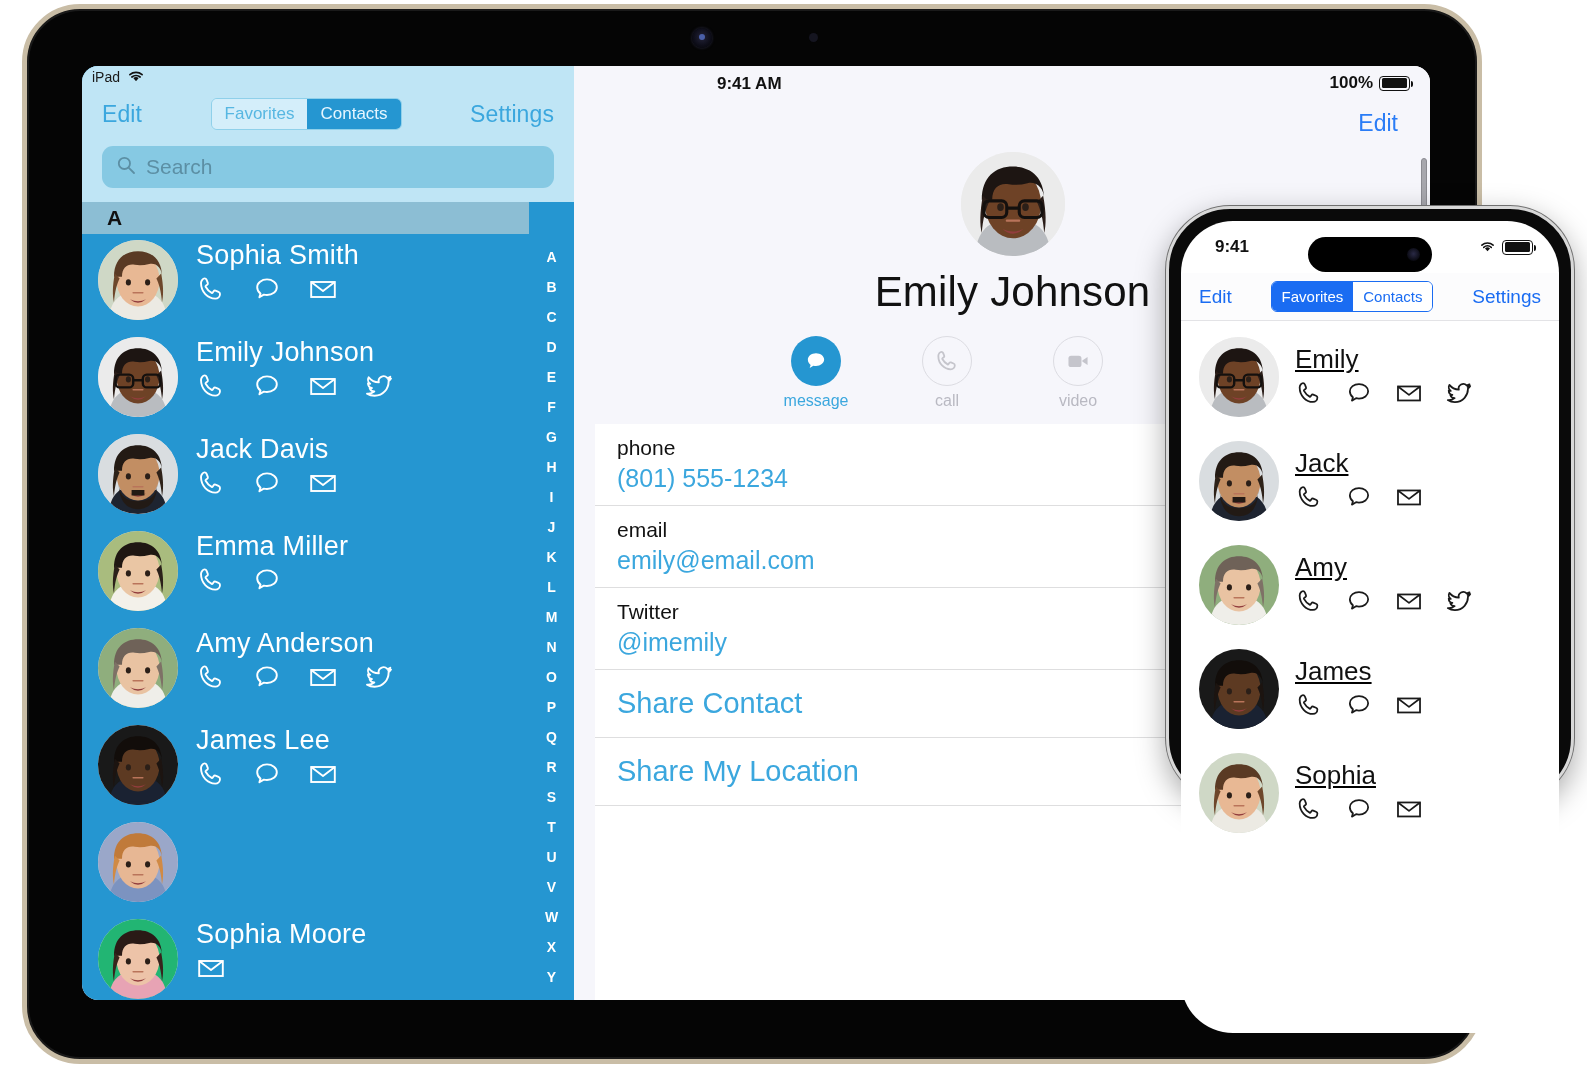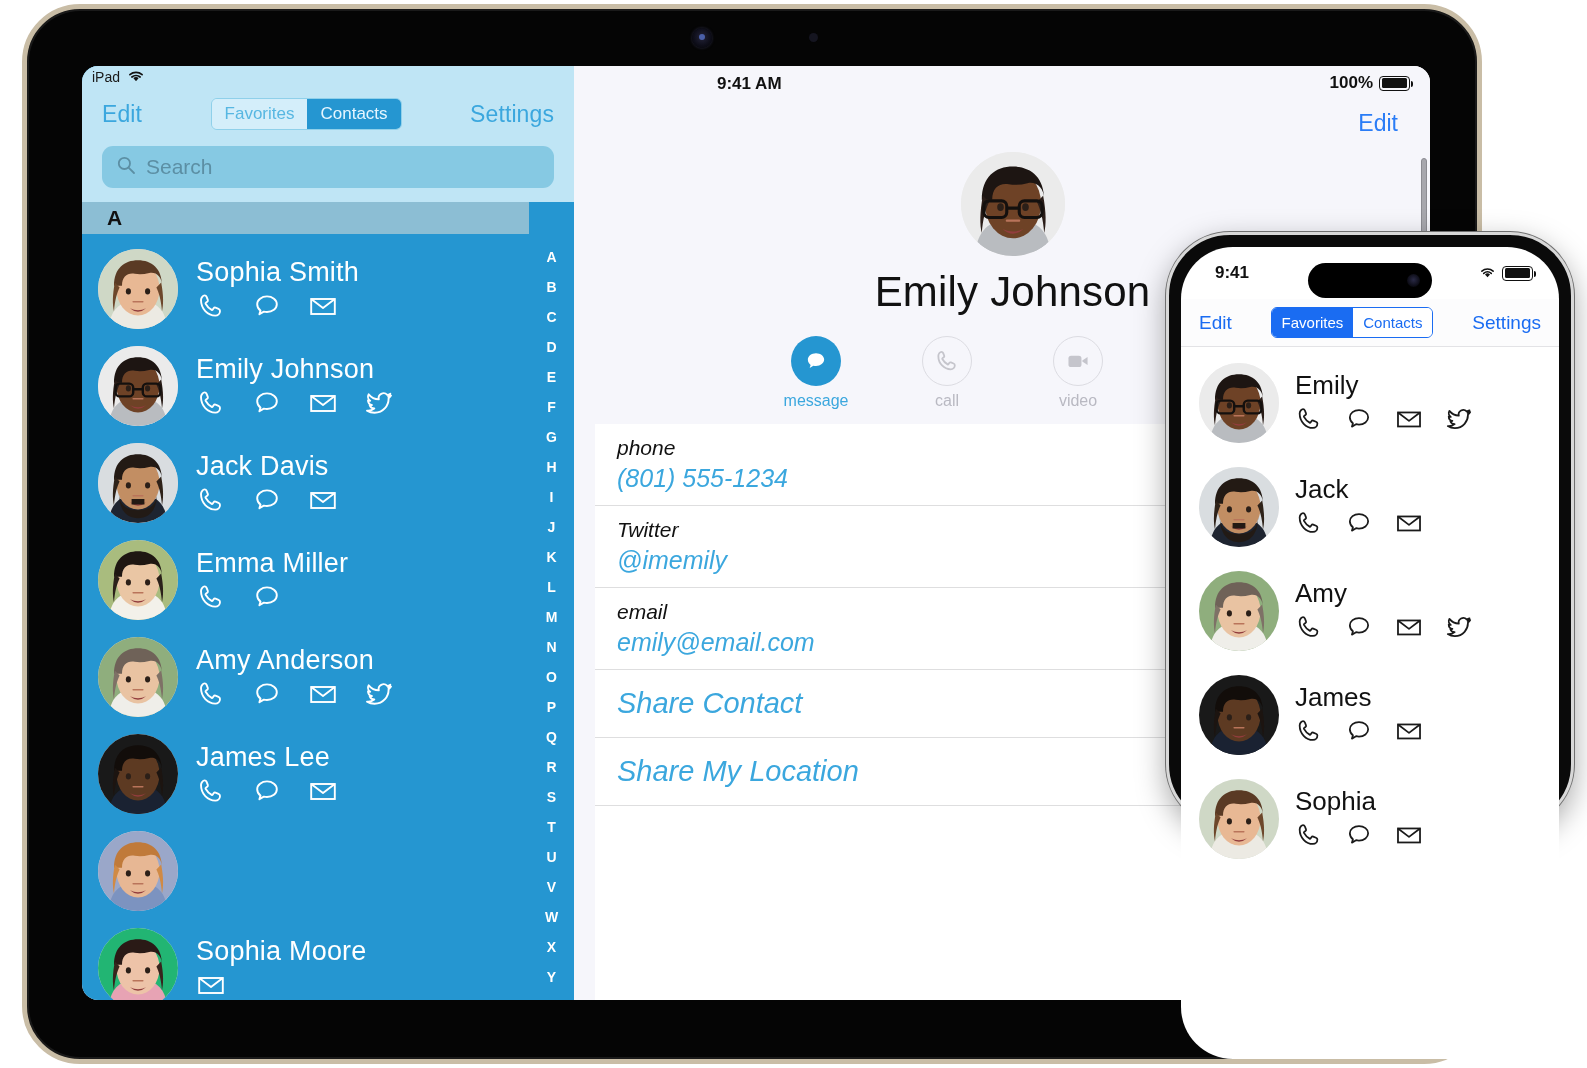--- a/index.html
+++ b/index.html
@@ -99,21 +99,21 @@
     flex: 1; background: #8cbed4;
     display: flex; align-items: center;
     padding-left: 25px;
     font-size: 21px; font-weight: bold; color: #111;
   }
   #section-header-gap { width: 45px; background: #2596d1; }
 
   #list-area { flex: 1; display: flex; overflow: hidden; }
   #contact-list { flex: 1; padding-top: 6px; }
   .contact-row {
-    display: flex; align-items: center; gap: 18px;
+    display: flex; align-items: flex-start; gap: 18px;
     height: 97px; padding-left: 16px;
   }
   .avatar {
     width: 80px; height: 80px; border-radius: 50%;
     flex: 0 0 80px; overflow: hidden; position: relative;
     background: #e8e8e8;
   }
   .avatar svg { display: block; width: 100%; height: 100%; }
   .row-body { display: flex; flex-direction: column; gap: 3px; }
   .row-name { font-size: 27px; color: #ffffff; letter-spacing: .2px; }
@@ -180,38 +180,37 @@
   .action-circle.filled { background: #2596d1; }
   .action-circle.hollow { background: transparent; border: 1.5px solid #dcdce2; }
   .action-label { font-size: 16px; }
   .action-label.on { color: #3ba7de; }
   .action-label.off { color: #b9b9c2; }
 
   #fields { background: #ffffff; }
   .field {
     border-bottom: 1px solid #dededf;
     padding: 12px 0 12px 22px;
-    font-style: italic;
   }
   .field-label { font-size: 21px; color: #121212; }
   .field-value { font-size: 25px; color: #3ba7de; margin-top: 4px; }
   .field.link { padding: 17px 0 17px 22px; }
   .field.link .field-value { margin-top: 0; font-size: 29px; }
   #fields-fill { flex: 1; background: #ffffff; }
 
   #detail-scrollbar {
     position: absolute; right: 3px; top: 92px;
     width: 6px; height: 245px; border-radius: 3px;
     background: #a7a7ad;
     border: 1px solid #8b8b91;
   }
 
   
   #iphone-device {
-    position: absolute; left: 1166px; top: 232px;
+    position: absolute; left: 1166px; top: 206px;
     width: 408px; height: 596px;
     background: #0a0a0a;
     border-radius: 64px;
     border: 3px solid #d8d8d8;
     box-shadow: 0 0 0 1px #6f6f6f, 0 10px 30px rgba(0,0,0,.35);
   }
   #iphone-screen {
     position: absolute; left: 12px; top: 12px;
     width: 378px; height: 812px;
     background: #ffffff;
@@ -252,21 +251,21 @@
     display: flex; border: 1px solid #1a6cf2;
     border-radius: 6px; overflow: hidden; height: 31px;
   }
   .ip-seg {
     font-size: 15px; padding: 0 10px;
     display: flex; align-items: center;
     color: #1a6cf2; background: #ffffff;
   }
   .ip-seg.on { background: #1a6cf2; color: #ffffff; }
 
-  #ip-list { padding-top: 4px; }
+  #ip-list { padding-top: 4px; text-decoration: underline; }
   .ip-row {
     display: flex; align-items: center; gap: 16px;
     height: 104px; padding-left: 18px;
   }
   .ip-avatar {
     width: 80px; height: 80px; border-radius: 50%;
     flex: 0 0 80px; overflow: hidden; background: #ededed;
   }
   .ip-avatar svg { width: 100%; height: 100%; display: block; }
   .ip-body { display: flex; flex-direction: column; gap: 4px; }
@@ -720,26 +719,26 @@
               </div>
             </div>
         </div>
 
         <div id="fields">
             <div class="field">
               <div class="field-label">phone</div>
      <div class="field-value">(801) 555-1234</div>
             </div>
             <div class="field">
+              <div class="field-label">email</div>
+     <div class="field-value">emily@email.com</div>
+            </div>
+            <div class="field">
               <div class="field-label">Twitter</div>
      <div class="field-value">@imemily</div>
-            </div>
-            <div class="field">
-              <div class="field-label">email</div>
-     <div class="field-value">emily@email.com</div>
             </div>
             <div class="field link">
               <div class="field-value">Share Contact</div>
             </div>
             <div class="field link">
               <div class="field-value">Share My Location</div>
             </div>
           </div>
         <div id="fields-fill"></div>
         <div id="detail-scrollbar"></div>

